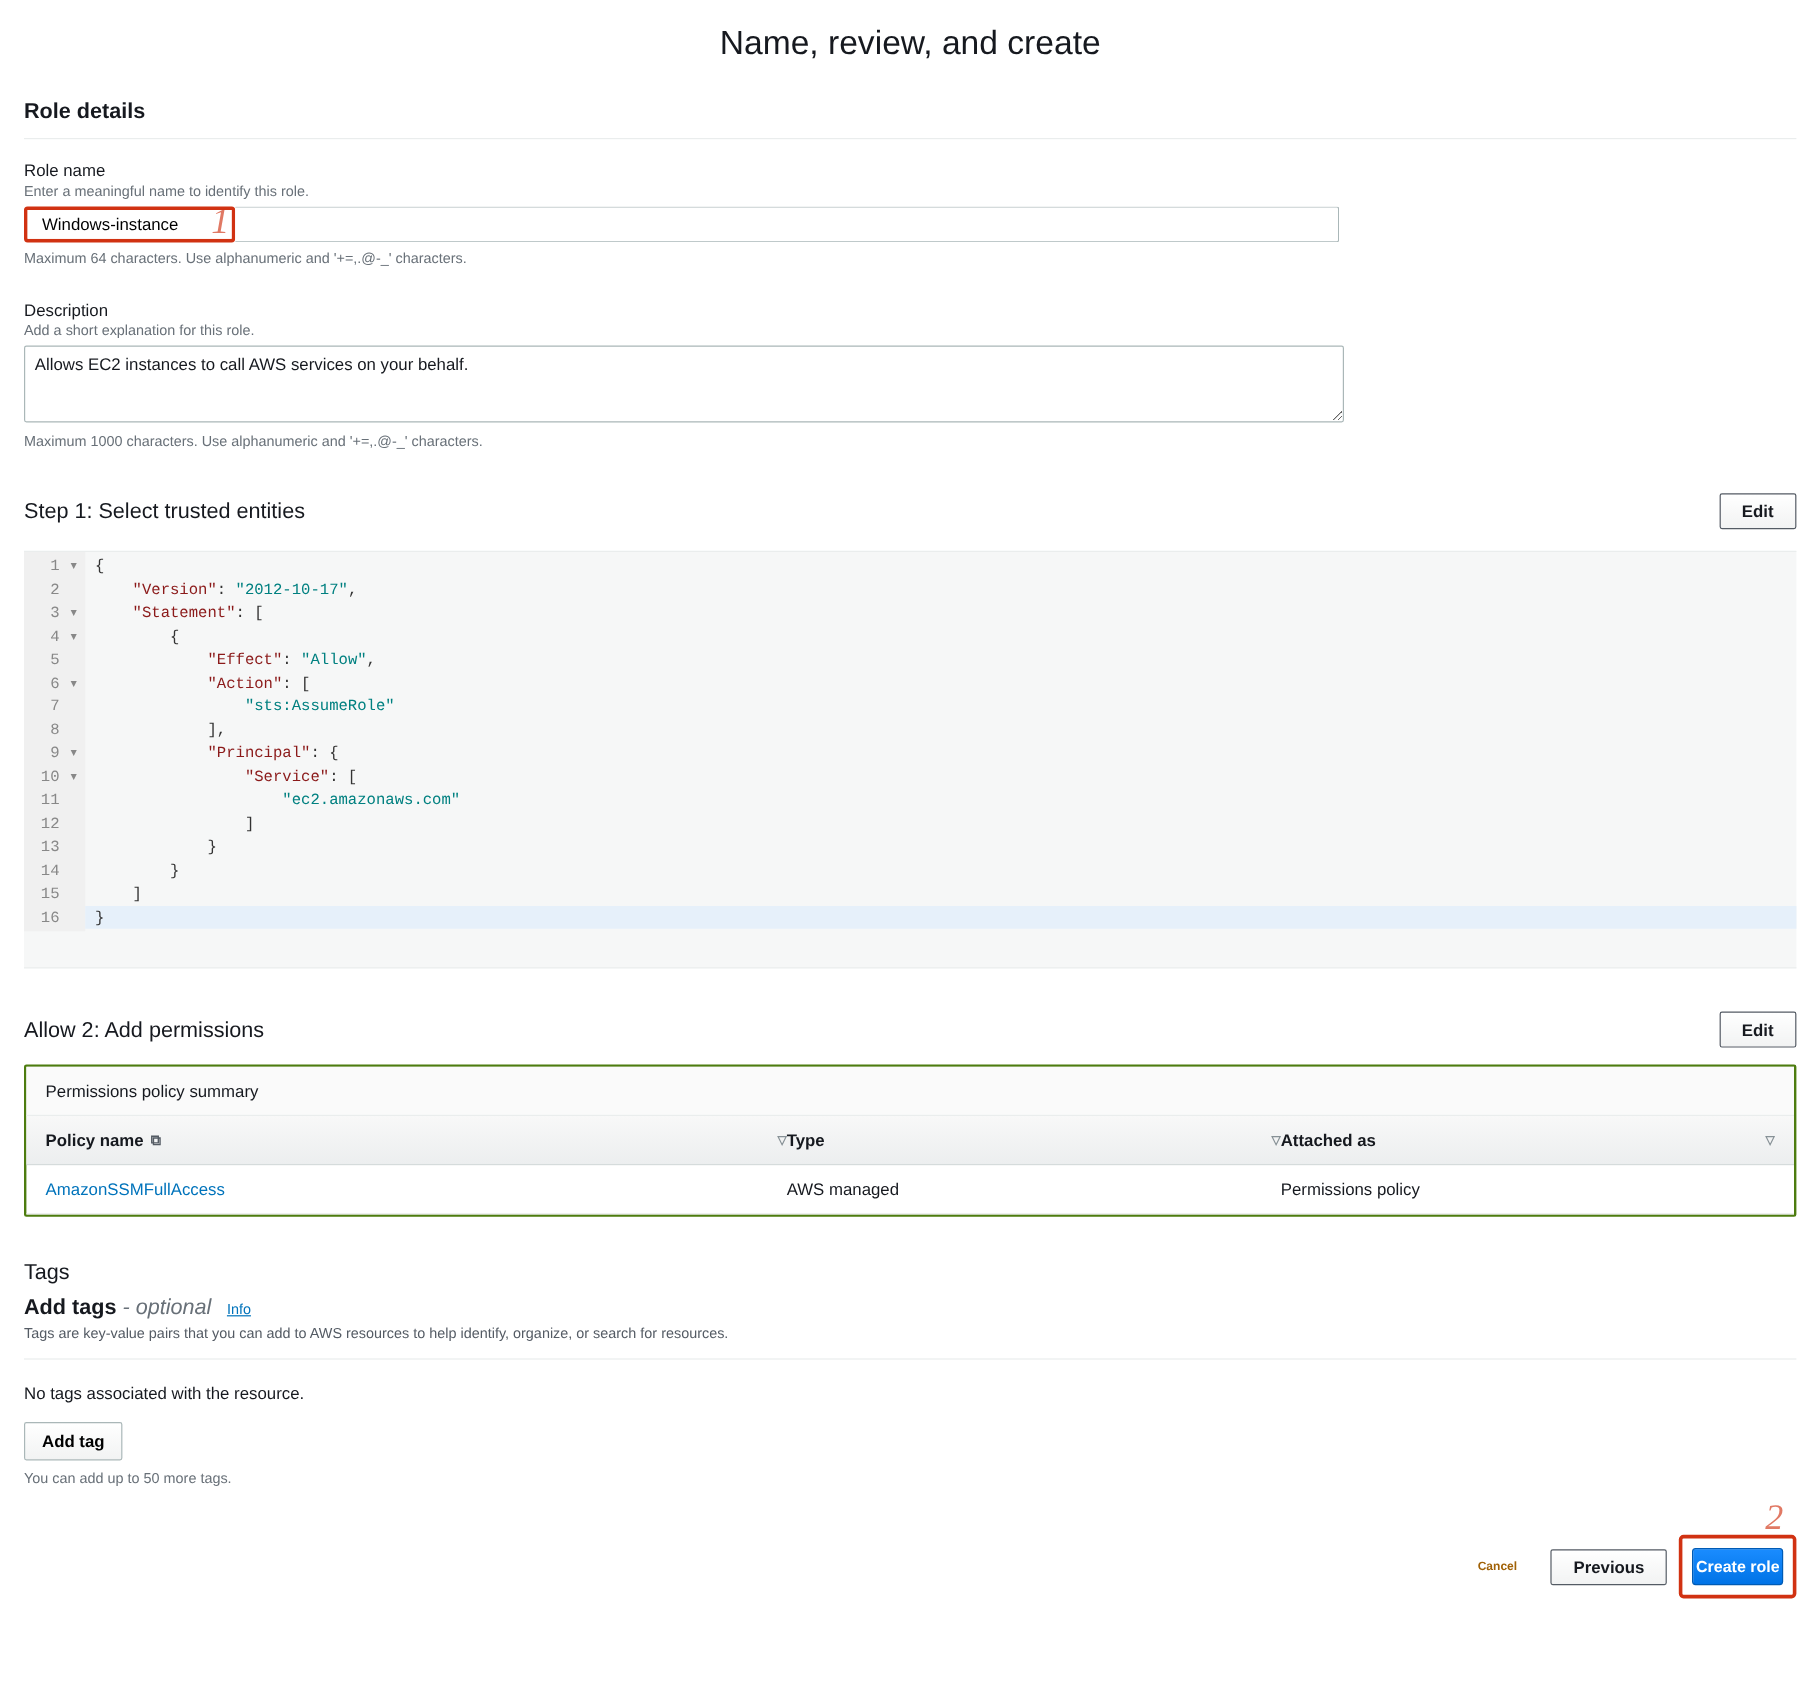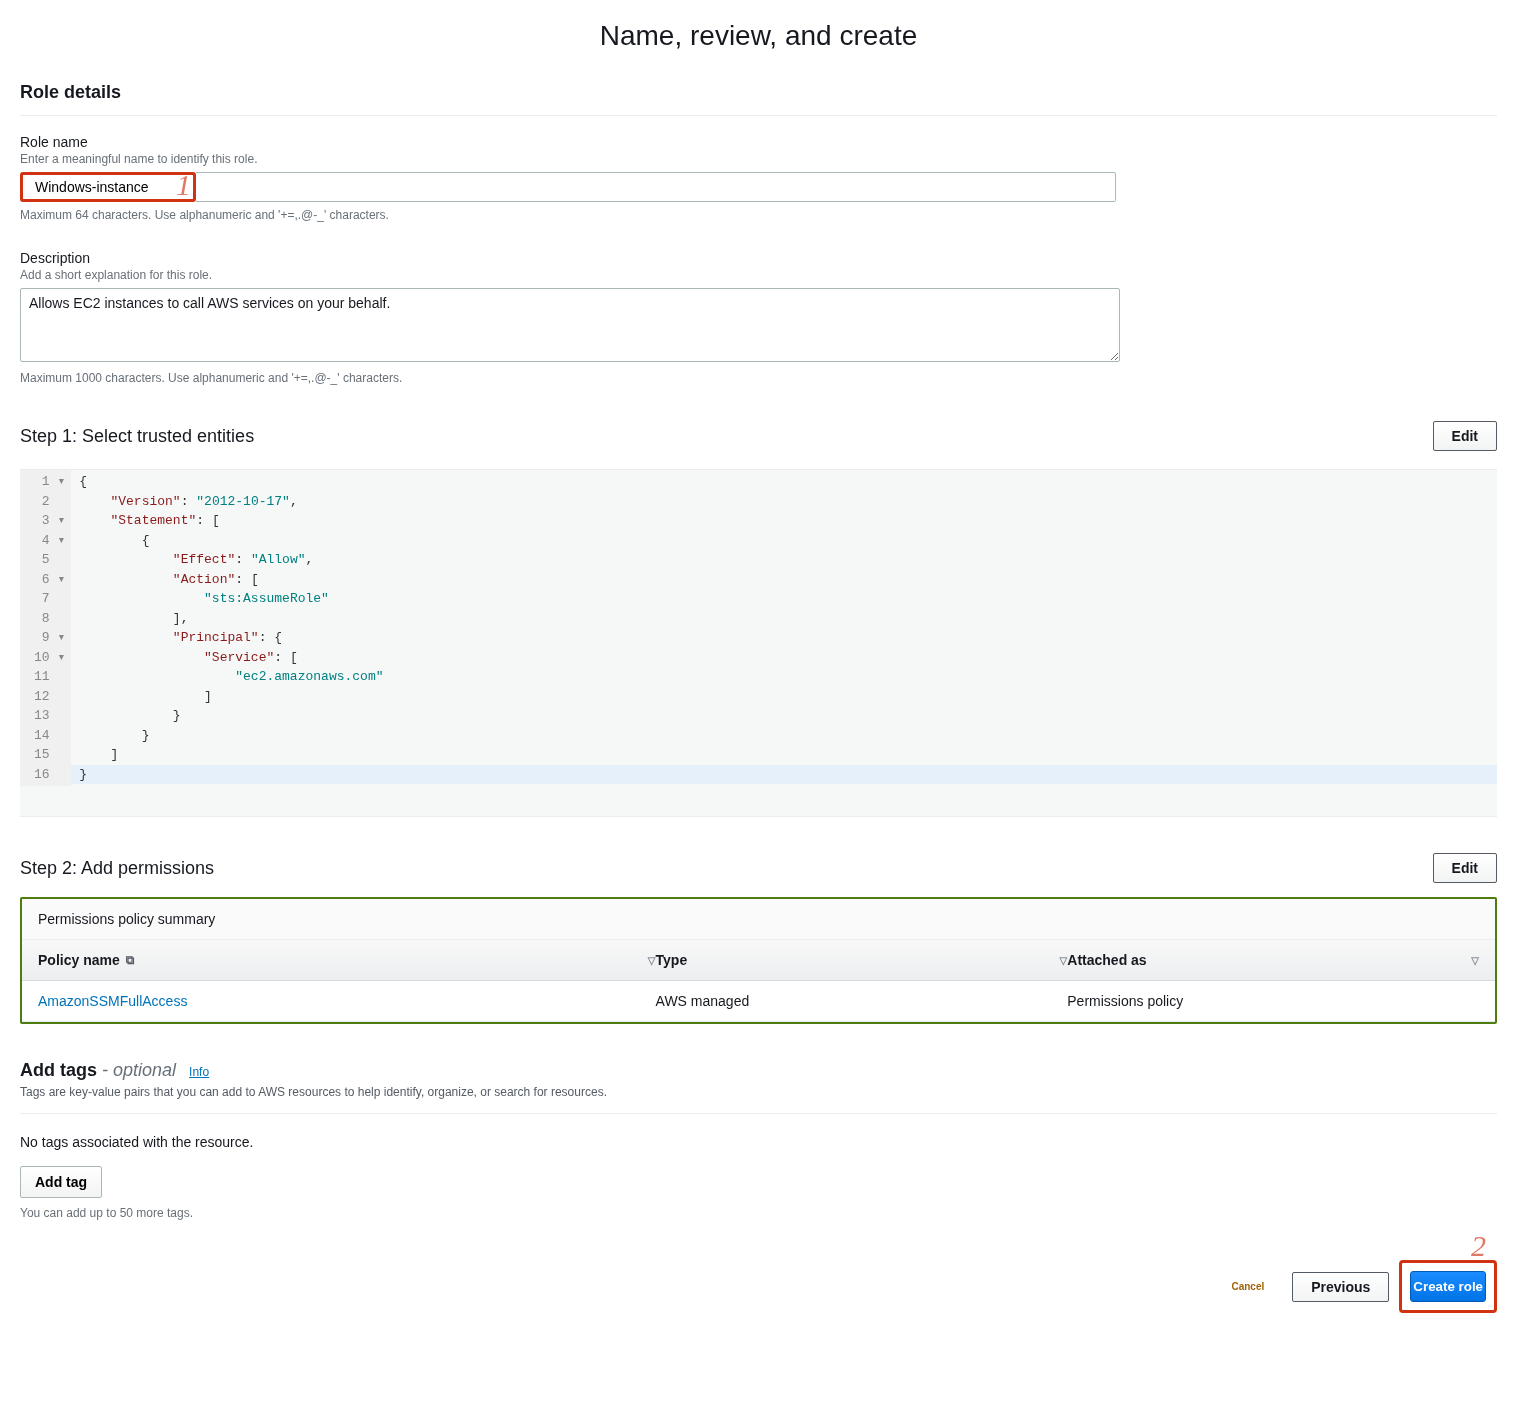--- a/index.html
+++ b/index.html
@@ -34,21 +34,21 @@
     width: 1100px;
     max-width: 100%;
     border: 1px solid #aab7b8;
     border-radius: 2px;
     padding: 6px 8px;
     font-size: 14px;
     font-family: inherit;
     color: #16191f;
     background: #fff;
   }
-  textarea.text-area { height: 74px; resize: both; }
+  textarea.text-area { height: 64px; resize: both; }
 
   .highlight-box {
     border: 3px solid #d13212;
     border-radius: 3px;
     display: inline-block;
   }
   .highlight-box input {
     border: none;
     outline: none;
     padding: 4px 12px;
@@ -273,21 +273,21 @@
                 <span class="p">]</span>
             <span class="p">}</span>
         <span class="p">}</span>
     <span class="p">]</span>
 <span class="line-hl"><span class="p">}</span></span></div>
   </div>
 </div>
 
 <div class="section-block">
   <div class="step-row">
-    <div class="step-heading">Step 2: Add permissions</div>
+    <div class="step-heading">Allow 2: Add permissions</div>
     <button class="btn">Edit</button>
   </div>
   <div class="perm-card">
     <div class="perm-summary">Permissions policy summary</div>
     <div class="perm-header">
       <div class="col">
         <span>Policy name</span>
         <span class="ext-icon">⧉</span>
         <span class="sort">▽</span>
       </div>
@@ -302,20 +302,21 @@
     </div>
     <div class="perm-row">
       <div><a href="#">AmazonSSMFullAccess</a></div>
       <div>AWS managed</div>
       <div>Permissions policy</div>
     </div>
   </div>
 </div>
 
 <div class="tags-section">
+  <h2 class="tags-h">Tags</h2>
 
   <div class="addtags-row">
     <span style="font-size:18px;font-weight:700;">
       <span>Add tags</span>
       <span class="opt">- optional</span>
     </span>
     <a href="#" class="info-link">Info</a>
   </div>
   <div class="tags-desc">Tags are key-value pairs that you can add to AWS resources to help identify, organize, or search for resources.</div>
   <hr class="hr">

